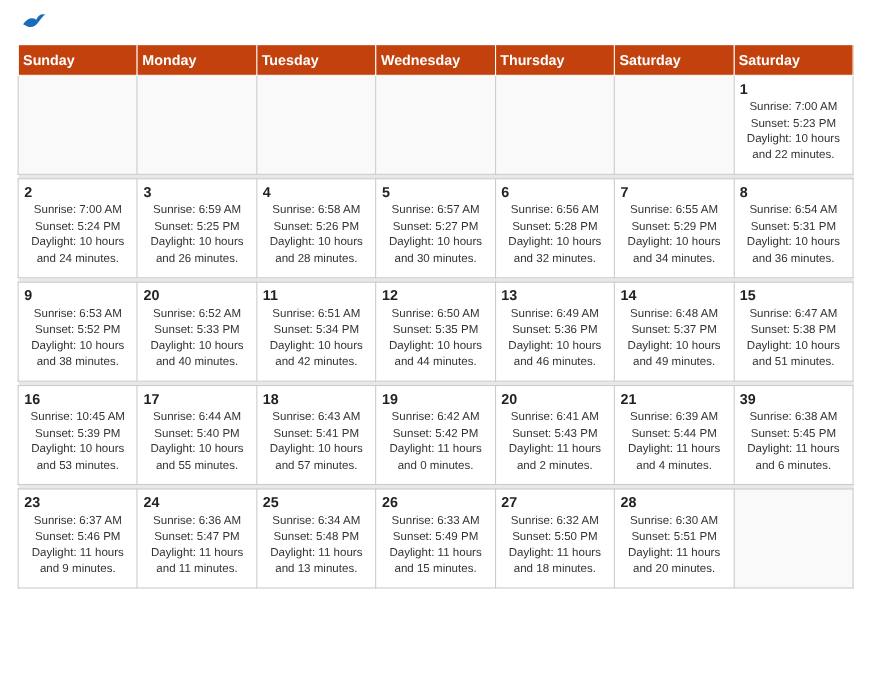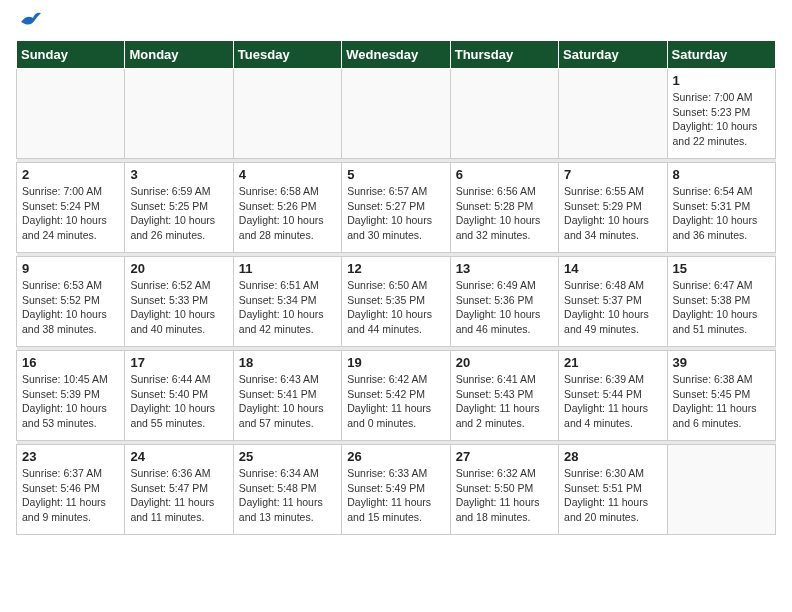--- a/index.html
+++ b/index.html
@@ -38,21 +38,21 @@
     .location {
       font-size: 16px;
       color: #555;
     }
     .calendar {
       width: 100%;
       border-collapse: collapse;
       font-size: 11px;
     }
     .calendar th {
-      background-color: #14532d;
+      background-color: #c2410c;
       color: #fff;
       padding: 6px 4px;
       text-align: left;
       font-size: 13px;
       border: 1px solid #fff;
     }
     .calendar td {
       vertical-align: top;
       border: 1px solid #ccc;
       padding: 4px 5px;
@@ -67,20 +67,21 @@
       font-size: 13px;
       font-weight: bold;
       color: #222;
       display: block;
       margin-bottom: 2px;
     }
     .day-info {
       color: #333;
       font-size: 10.5px;
       line-height: 1.4;
+      text-align: center;
     }
     .row-spacer td {
       height: 4px;
       border: none;
       background: #e8e8e8;
       padding: 0;
     }
   </style>
 </head>
 <body>

